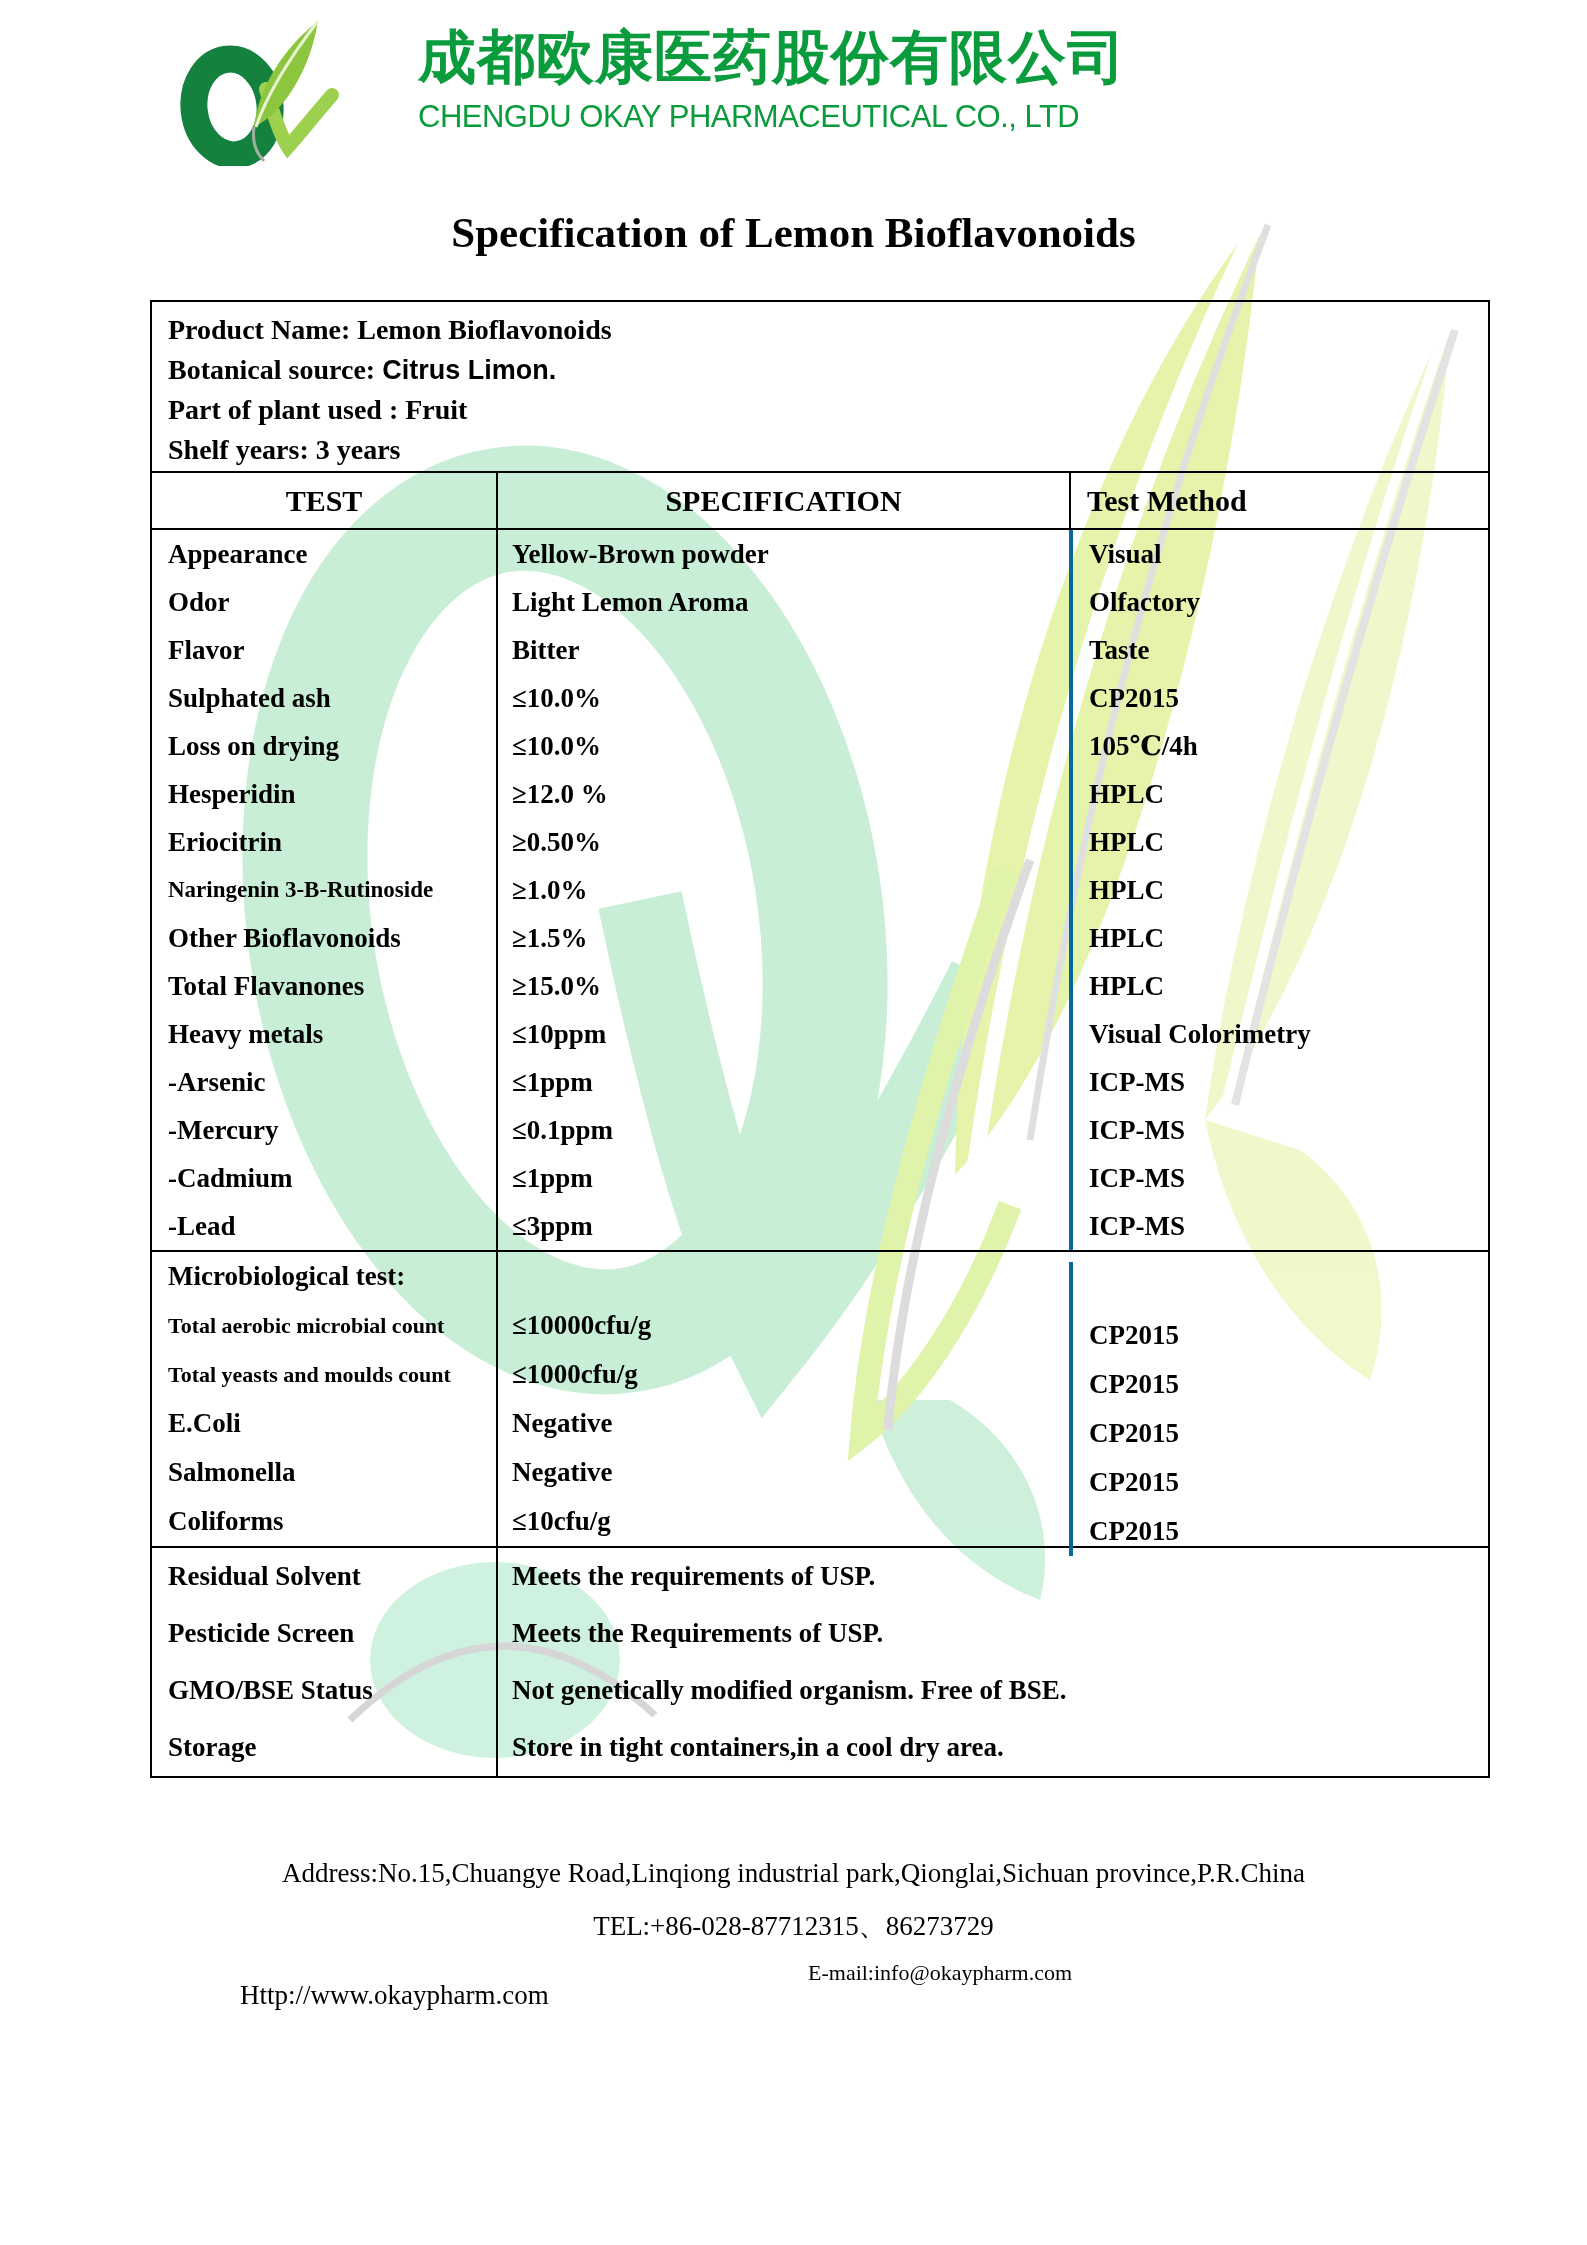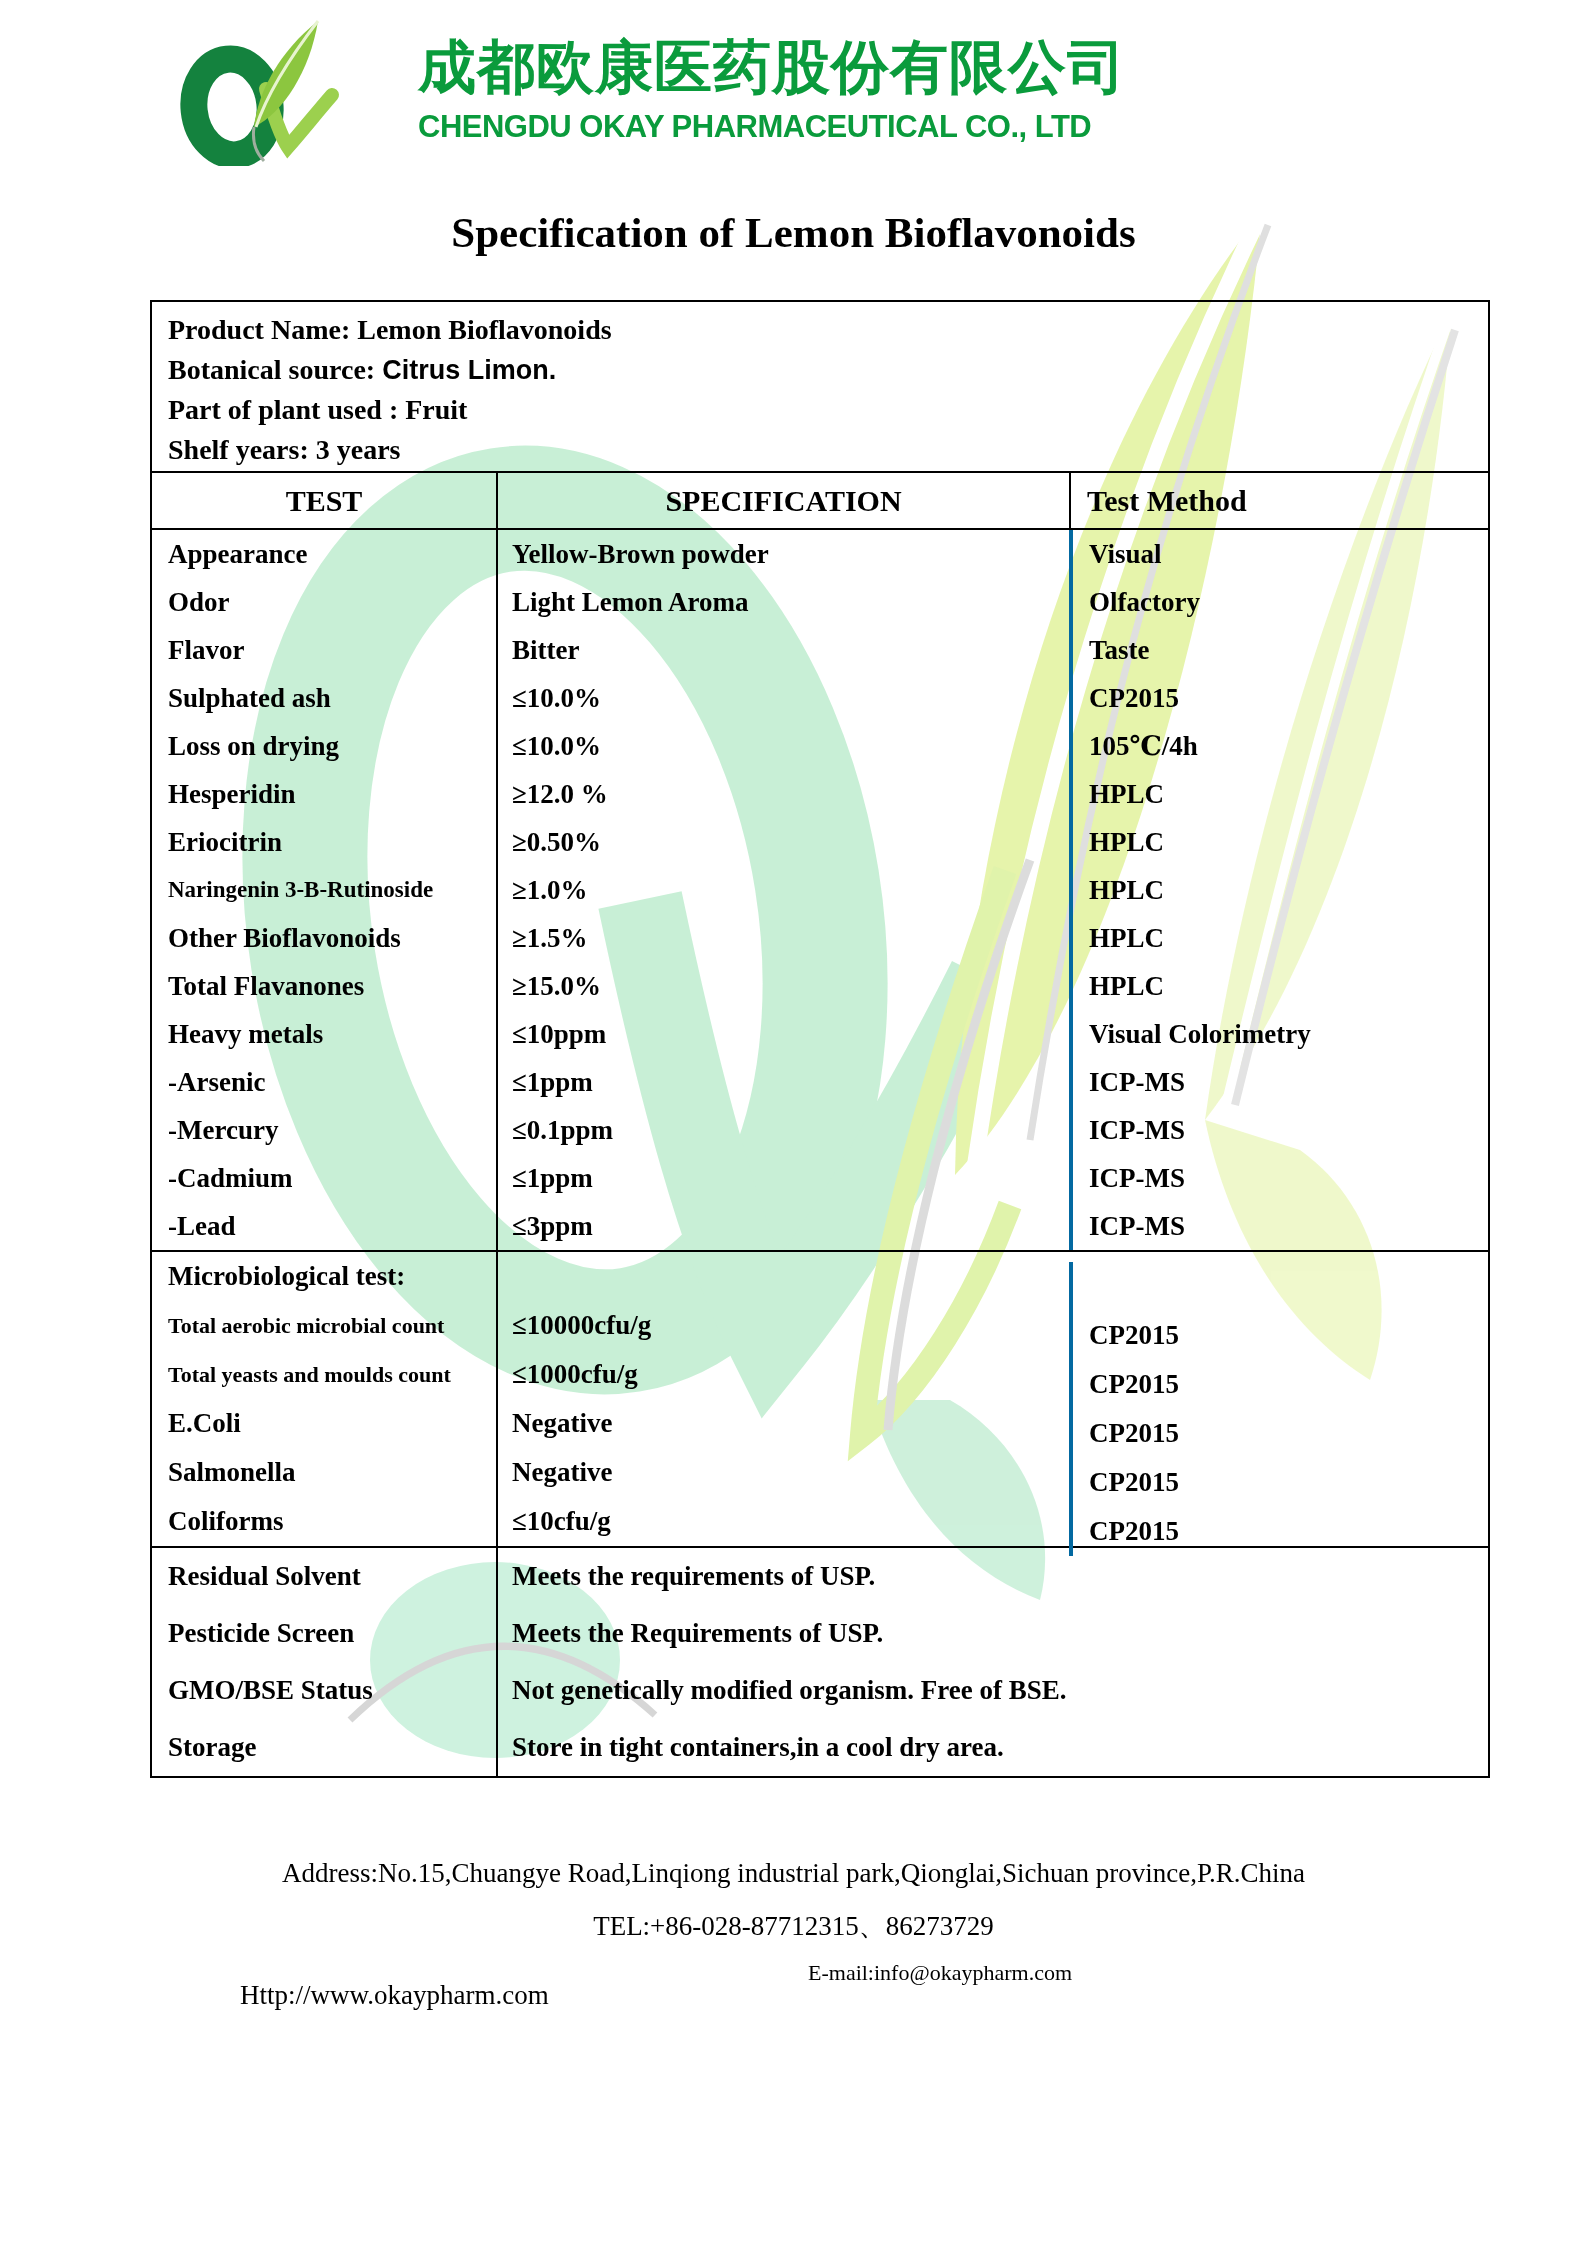--- a/index.html
+++ b/index.html
@@ -4,24 +4,24 @@
 <title>Specification of Lemon Bioflavonoids</title>
 <style>
   html,body{margin:0;padding:0;background:#888;}
   .page{position:relative;width:1587px;height:2245px;background:#ffffff;overflow:hidden;
         font-family:"Liberation Serif","DejaVu Serif",serif;color:#000;margin:0 auto;}
   .watermark{position:absolute;left:0;top:0;z-index:0;}
   .content{position:absolute;left:0;top:0;width:100%;height:100%;z-index:1;}
 
   
   .logo{position:absolute;left:168px;top:14px;width:228px;height:152px;}
-  .company{position:absolute;left:418px;top:34px;}
+  .company{position:absolute;left:418px;top:24px;}
   .cn{font-family:"DejaVu Sans","Liberation Sans",sans-serif;font-weight:bold;
       font-size:58px;line-height:1.15;color:var(--green,#0a9b3c);letter-spacing:1px;}
-  .en{font-family:"Liberation Sans","DejaVu Sans",sans-serif;font-weight:bold;
+  .en{font-family:"Liberation Sans","DejaVu Sans",sans-serif;font-weight:normal;
       font-size:31px;letter-spacing:-0.5px;color:var(--green,#0a9b3c);margin-top:8px;}
 
   .title{position:absolute;top:208px;left:0;width:100%;text-align:center;
          font-size:43px;font-weight:bold;}
 
   
   .spec{position:absolute;left:150px;top:300px;width:1340px;}
   .pbox{border:2px solid #000;height:173px;box-sizing:border-box;padding:8px 20px 0 16px;}
   .pline{height:40px;line-height:40px;font-size:28px;font-weight:bold;white-space:nowrap;}
   .pline .sans{font-family:"Liberation Sans","DejaVu Sans",sans-serif;font-size:27px;}

